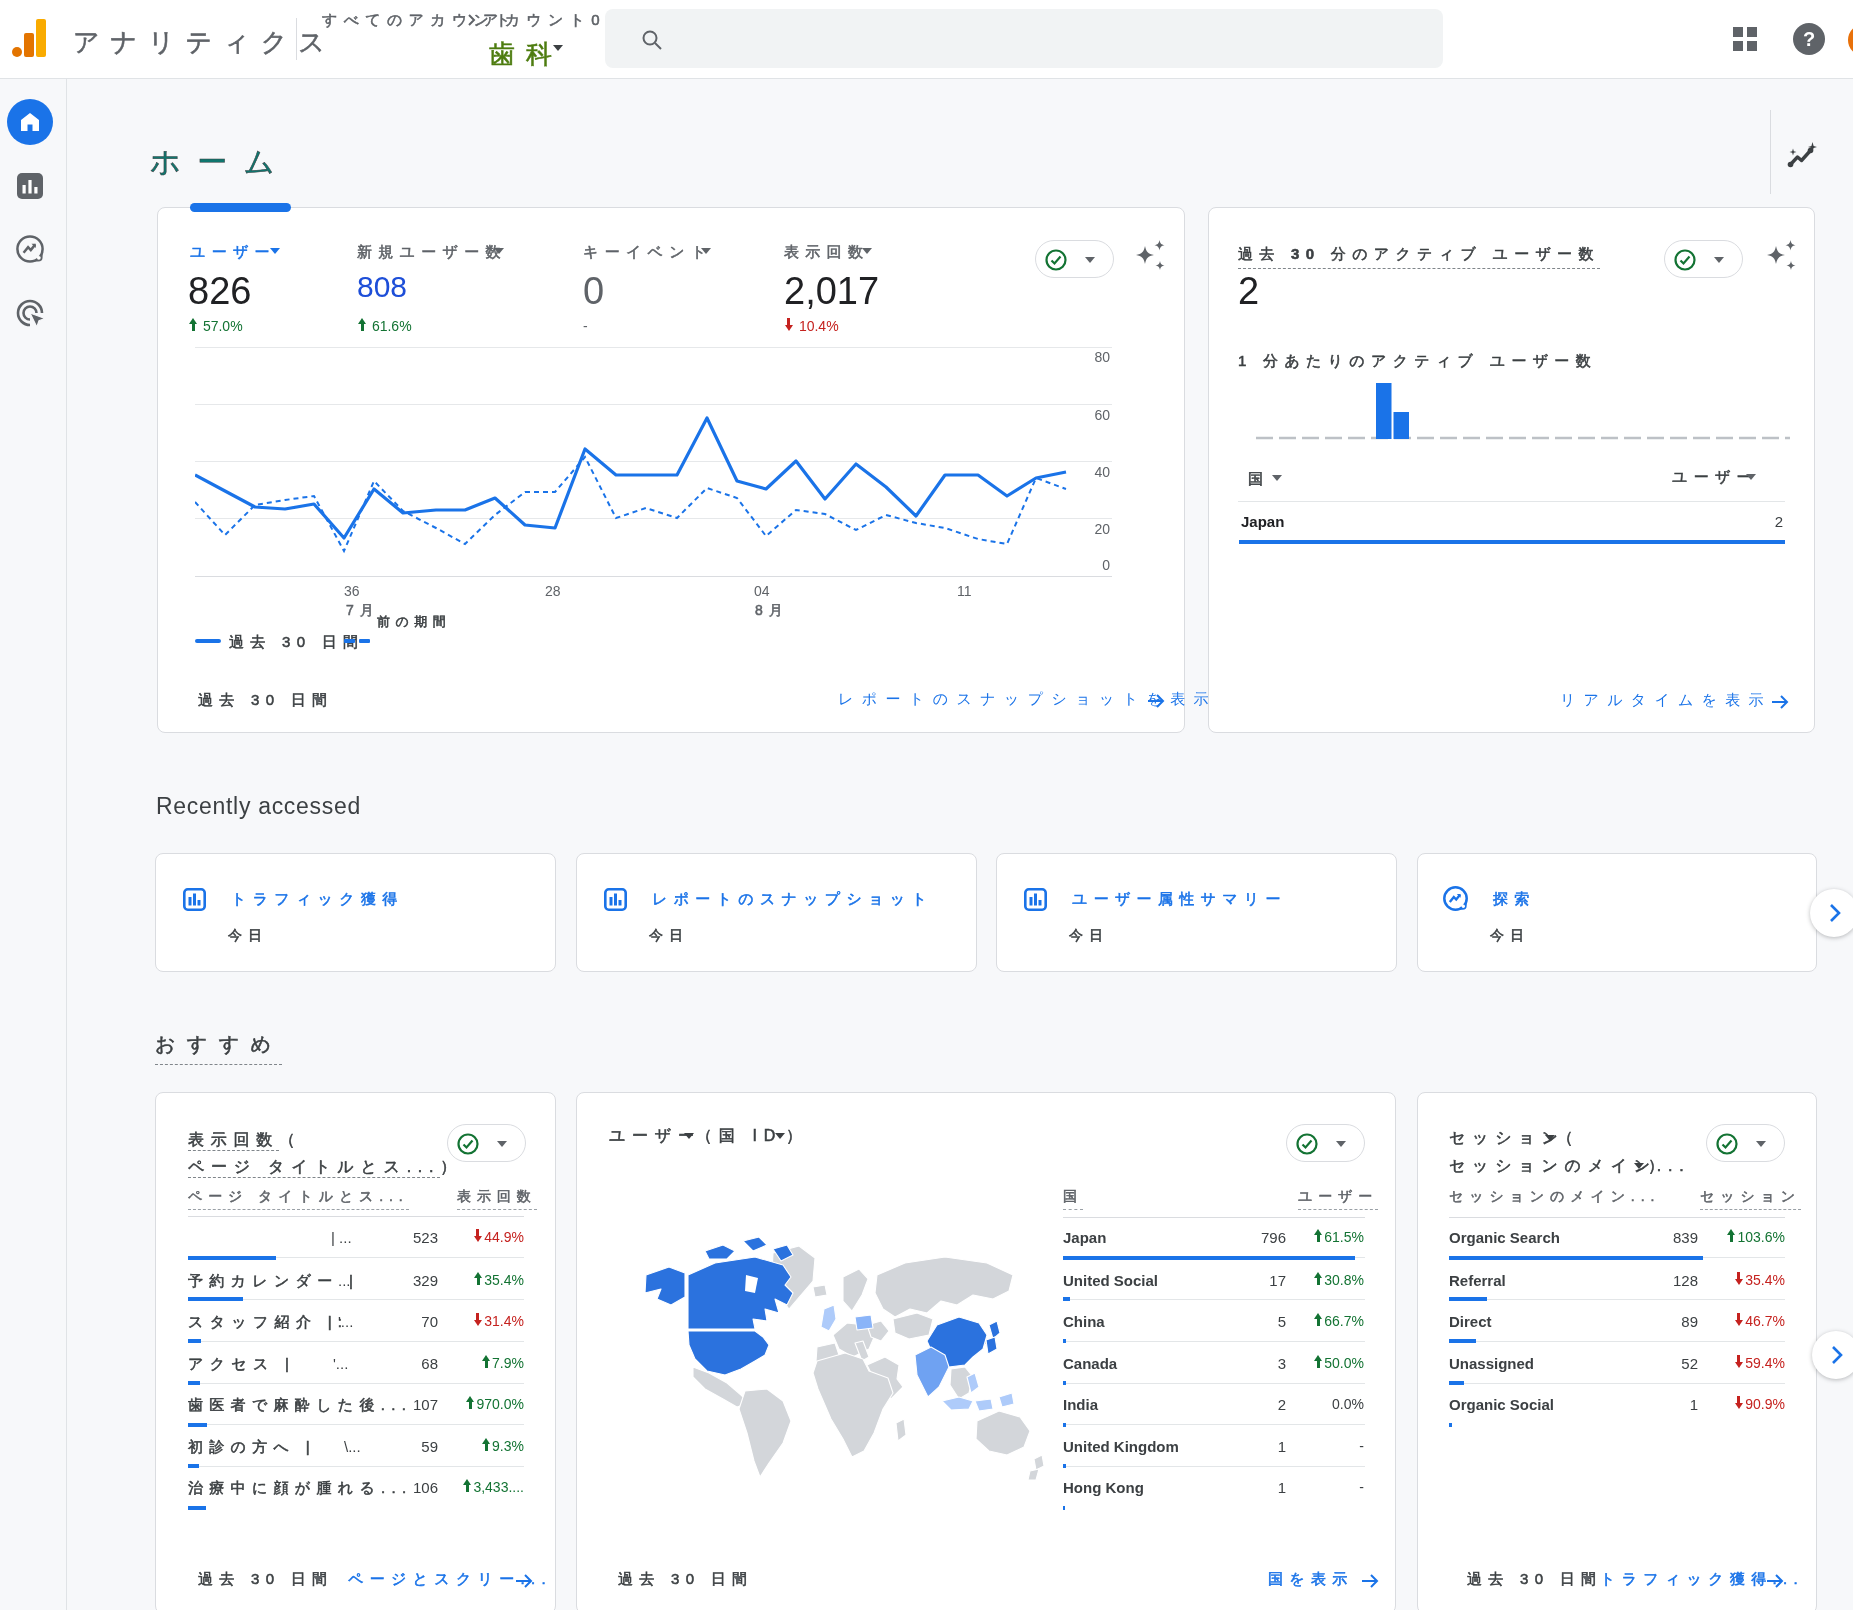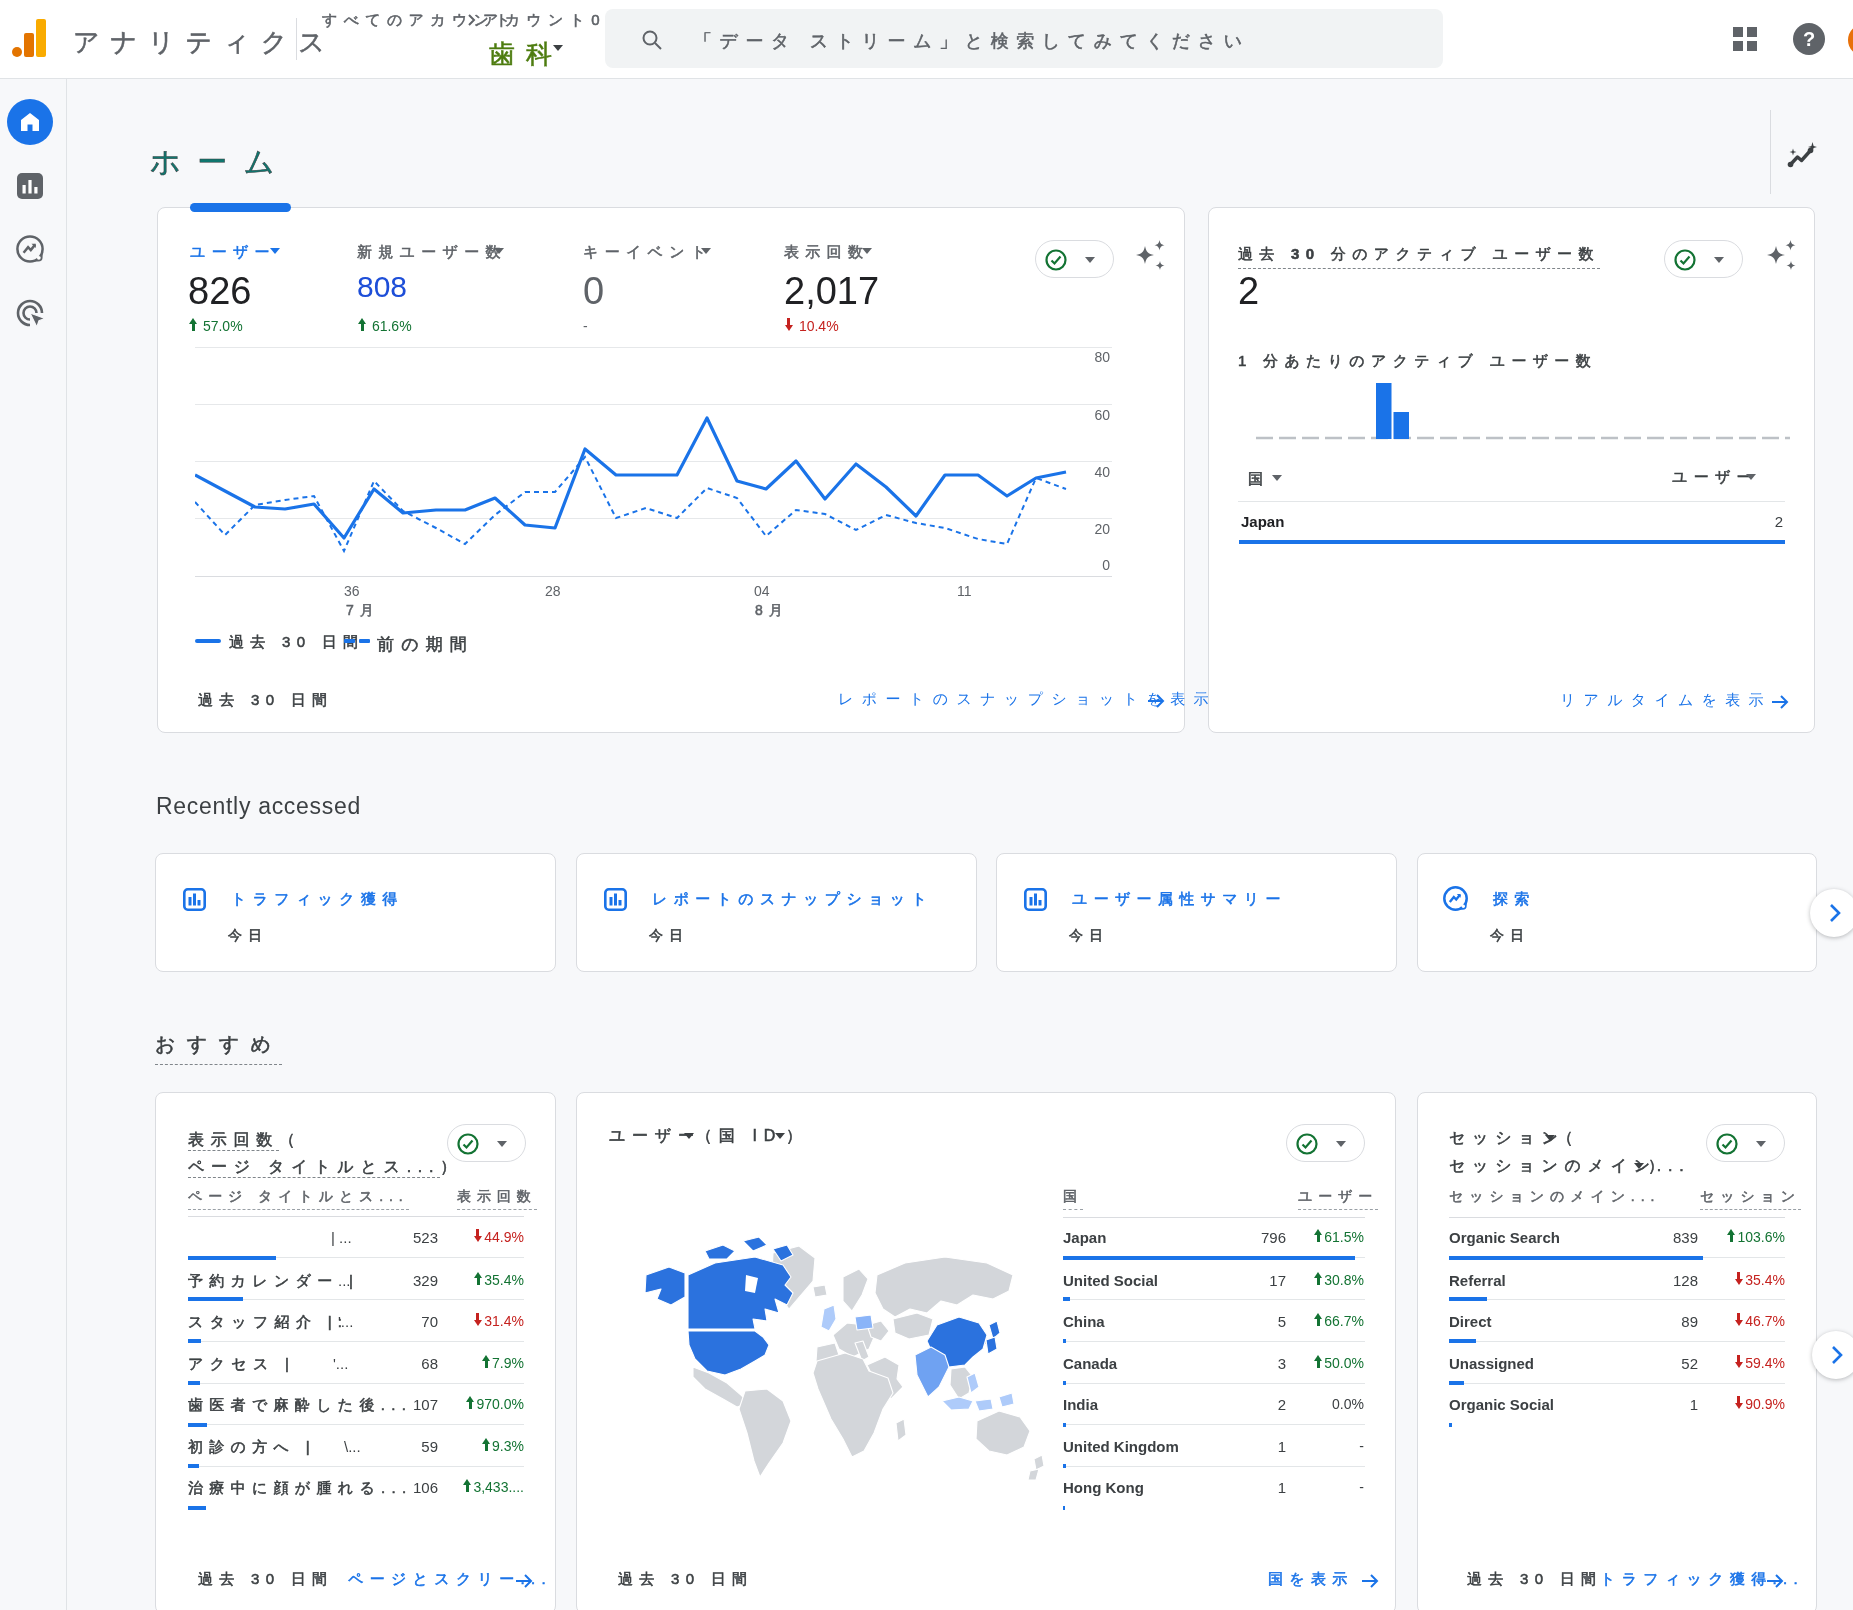--- a/index.html
+++ b/index.html
@@ -35,21 +35,20 @@
       <path d="M5 2 L10 7 L5 12" fill="none" stroke="#5f6368" stroke-width="2"></path>
     </svg>
   <div class="abs jp" style="left:483px;top:11px;font-size:15px;color:#5f6368">アカウント03</div>
   <div class="abs jp" style="left:489px;top:37px;font-size:26px;color:#4d7c0f;font-weight:normal">歯科</div>
   <div class="abs tri" style="left:553px;top:45px;border-top-color:#3c4043"></div>
   <div class="abs" style="left:605px;top:9px;width:838px;height:59px;background:#f1f3f4;border-radius:8px"></div>
   <svg class="abs" style="left:640px;top:28px" width="24" height="24" viewBox="0 0 24 24">
       <circle cx="10" cy="10" r="6.5" fill="none" stroke="#5f6368" stroke-width="2"></circle>
       <path d="M15 15 L21 21" stroke="#5f6368" stroke-width="2"></path>
     </svg>
-  <div class="abs jp" style="left:694px;top:29px;font-size:18px;color:#5f6368">「データ ストリーム」と検索してみてください</div>
   <svg class="abs" style="left:1733px;top:27px" width="25" height="25">
       <g fill="#5f6368">
         <rect x="0" y="0" width="10" height="10"></rect>
         <rect x="14" y="0" width="10" height="10"></rect>
         <rect x="0" y="14" width="10" height="10"></rect>
         <rect x="14" y="14" width="10" height="10"></rect>
       </g>
     </svg>
   <div class="abs" style="left:1793px;top:23px;width:32px;height:32px;border-radius:50%;background:#5f6368;color:#fff;font-size:20px;font-weight:bold;text-align:center;line-height:32px">?</div>
   <div class="abs" style="left:1848px;top:24px;width:32px;height:32px;border-radius:50%;background:#e8710a"></div>
@@ -140,21 +139,21 @@
 <div class="abs" style="left:344px;top:583px;font-size:14px;color:#5f6368">36</div>
 <div class="abs jp" style="left:346px;top:602px;font-size:14px;color:#5f6368">7月</div>
 <div class="abs" style="left:545px;top:583px;font-size:14px;color:#5f6368">28</div>
 <div class="abs" style="left:754px;top:583px;font-size:14px;color:#5f6368">04</div>
 <div class="abs jp" style="left:755px;top:602px;font-size:14px;color:#5f6368">8月</div>
 <div class="abs" style="left:957px;top:583px;font-size:14px;color:#5f6368">11</div>
 <div class="abs" style="left:195px;top:639px;width:26px;height:3.5px;border-radius:2px;background:#1a73e8"></div>
 <div class="abs jp" style="left:229px;top:633px;font-size:15px;color:#3c4043">過去 30 日間</div>
 <div class="abs" style="left:344px;top:639px;width:11px;height:4px;border-radius:1px;background:#1a73e8"></div>
 <div class="abs" style="left:359px;top:639px;width:11px;height:4px;border-radius:1px;background:#1a73e8"></div>
-<div class="abs jp" style="left:377px;top:633px;font-size:17px;color:#3c4043">前の期間</div>
+<div class="abs jp" style="left:377px;top:613px;font-size:13px;color:#3c4043">前の期間</div>
 <div class="abs jp" style="left:198px;top:691px;font-size:15px;color:#3c4043">過去 30 日間</div>
 <div class="abs tri" style="left:313px;top:697px"></div>
 <div class="abs link" style="left:838px;top:690px;font-size:15px;letter-spacing:.56em">レポートのスナップショットを表示</div>
 <svg class="abs" style="left:1146px;top:691px" width="20" height="20" viewBox="0 0 20 20">
     <path d="M2 10 L17 10 M11 4 L17 10 L11 16" fill="none" stroke="#1a73e8" stroke-width="2"></path>
   </svg>
 
 <div class="card" style="left:1208px;top:207px;width:607px;height:526px"></div>
 <div class="abs jp" style="left:1238px;top:245px;font-size:15px;color:#3c4043;border-bottom:1px dashed #80868b;padding-bottom:4px">過去 <b>30</b> 分のアクティブ ユーザー数</div>
 <div class="abs" style="left:1238px;top:270px;font-size:38px;color:#202124">2</div>

